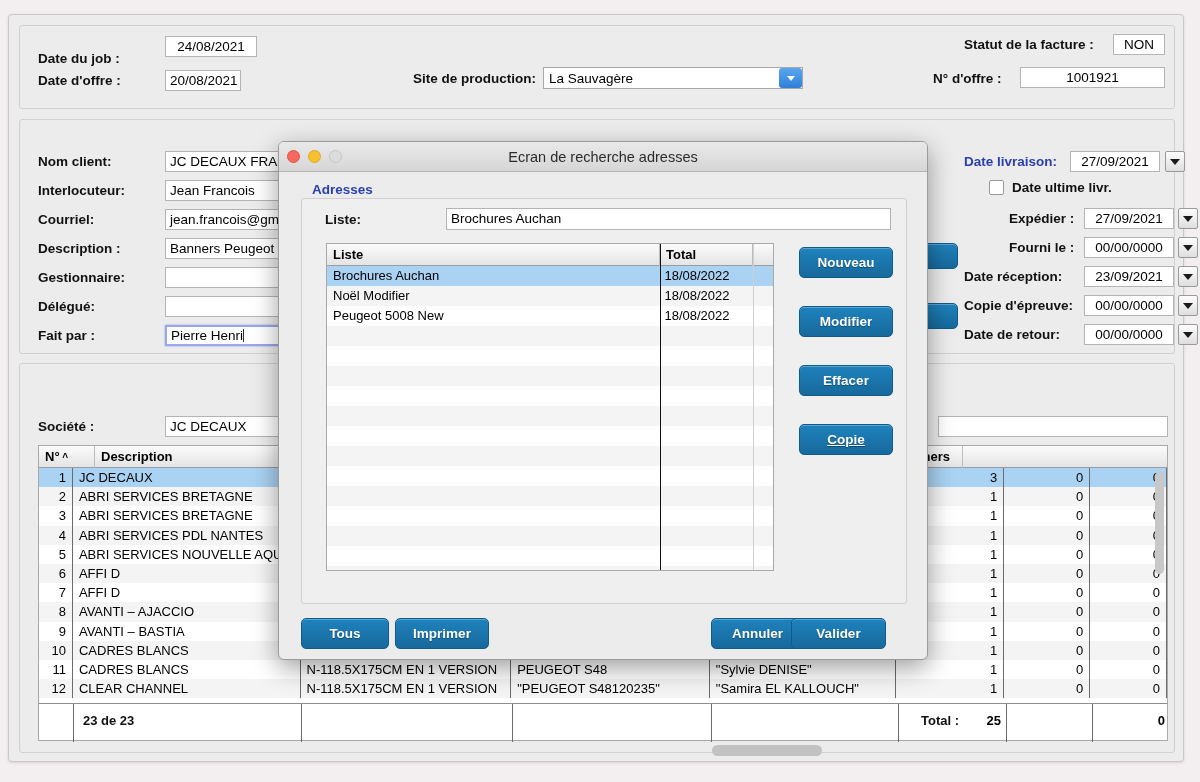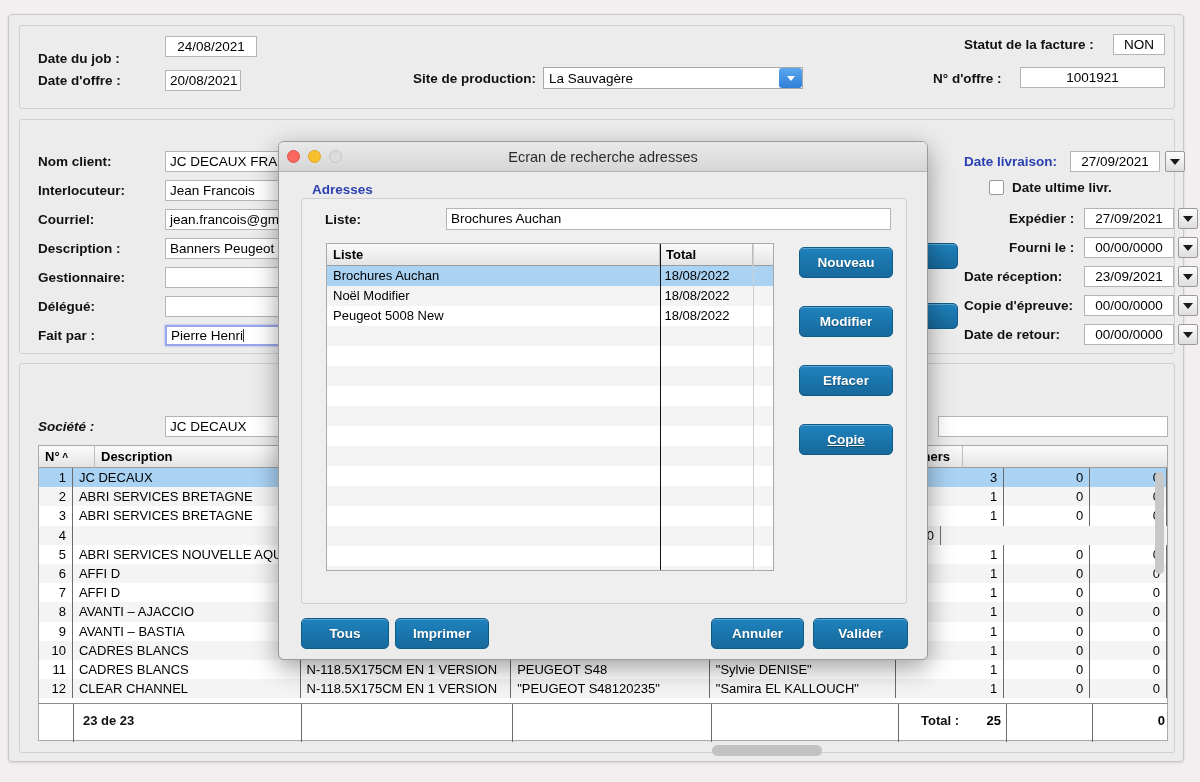--- a/index.html
+++ b/index.html
@@ -228,21 +228,21 @@
       <div class="lbl" style="position:absolute;left:944px;top:207px;">Date de retour:</div>
       <div class="field center" style="left:1064px;top:204px;width:90px;">00/00/0000</div>
       <div class="stepper" style="left:1158px;top:204px;">
           <i class="tri"></i>
         </div>
     </div>
   </div>
 
   <div class="panel" style="left:10px; top:348px; width:1156px; height:390px;">
 
-    <div class="lbl" style="position:absolute;left:18px;top:55px;font-style:italic;">Société :</div>
+    <div class="lbl" style="position:absolute;left:18px;top:55px;">Société :</div>
     <div class="field" style="left:145px;top:52px;width:168px;">JC DECAUX</div>
     <div class="field" style="left:918px;top:52px;width:230px;"></div>
 
     <div class="tbl" style="left:18px;top:81px;width:1130px;height:280px;">
       <div class="thead" id="main-thead">
           <div class="th" style="width: 56px;"><span>N°</span><span class="sort-caret"> ^</span></div>
           <div class="th" style="width: 211px;">Description</div>
           <div class="th" style="width: 199px;">Référence</div>
           <div class="th" style="width: 187px;">Contact</div>
           <div class="th" style="width: 108px; text-align: center;">Nombre</div>
@@ -275,20 +275,21 @@
             <div class="td" style="width: 228px;">ABRI SERVICES BRETAGNE</div>
             <div class="td" style="width: 211px;"></div>
             <div class="td" style="width: 199px;"></div>
             <div class="td" style="width: 187px;"></div>
             <div class="td num" style="width: 108px;">1</div>
             <div class="td num" style="width: 86px;">0</div>
             <div class="td num" style="width: 77px;">0</div>
           </div>
           <div class="trow alt">
             <div class="td num" style="width: 34px;">4</div>
+            <div class="td" style="width: 228px;">ABRI SERVICES PDL NANTES</div>
             <div class="td" style="width: 211px;"></div>
             <div class="td" style="width: 199px;"></div>
             <div class="td" style="width: 187px;"></div>
             <div class="td num" style="width: 108px;">1</div>
             <div class="td num" style="width: 86px;">0</div>
             <div class="td num" style="width: 77px;">0</div>
           </div>
           <div class="trow">
             <div class="td num" style="width: 34px;">5</div>
             <div class="td" style="width: 228px;">ABRI SERVICES NOUVELLE AQUI</div>
@@ -506,15 +507,15 @@
         <div class="btn-blue" style="left: 497px; top: 225px; width: 94px; height: 31px; text-decoration: underline;">Copie</div>
       </div>
   </div>
 
   <div id="dlg-footer-left">
       <div class="btn-blue" style="left: 22px; top: 476px; width: 88px; height: 31px;">Tous</div>
       <div class="btn-blue" style="left: 116px; top: 476px; width: 94px; height: 31px;">Imprimer</div>
     </div>
   <div id="dlg-footer-right">
       <div class="btn-blue" style="left: 432px; top: 476px; width: 93px; height: 31px;">Annuler</div>
-      <div class="btn-blue" style="left: 534px; top: 476px; width: 95px; height: 31px;">Valider</div>
+      <div class="btn-blue" style="left: 512px; top: 476px; width: 95px; height: 31px;">Valider</div>
     </div>
 </div>
 
 </body></html>

